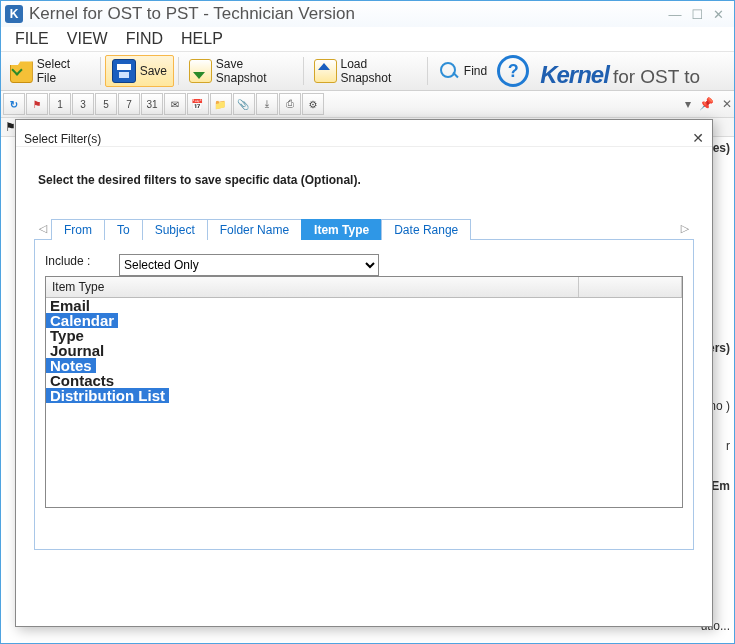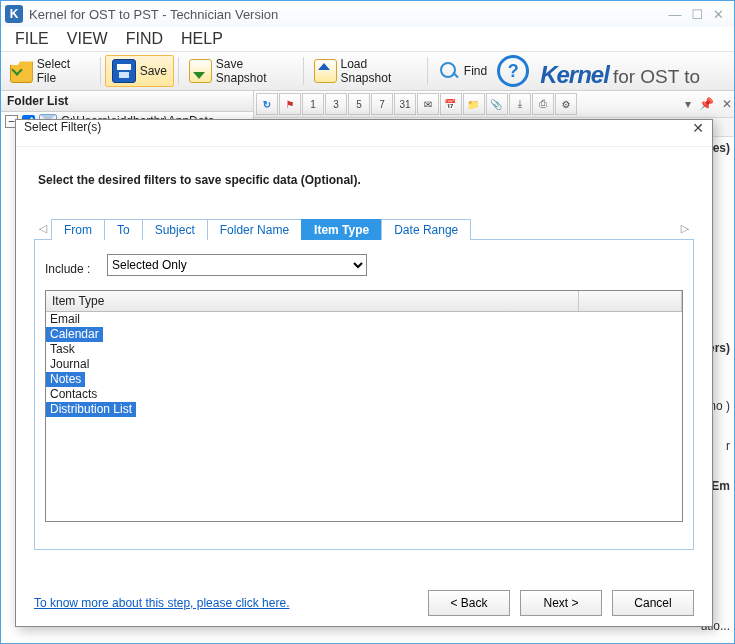--- a/index.html
+++ b/index.html
@@ -1,21 +1,21 @@
 <!DOCTYPE html>
 <html><head>
 <meta charset="utf-8">
 <style>
   html,body{margin:0;padding:0;font-family:"Segoe UI",Tahoma,Arial,sans-serif;font-size:12px;color:#222;background:#fff;user-select:none;}
   body{width:735px;height:644px;overflow:hidden;position:relative;border:1px solid #4fa3e0;box-sizing:border-box;}
   
   .titlebar{height:26px;background:linear-gradient(#ffffff,#f5f9fd);display:flex;align-items:center;padding:0 4px;}
   .titlebar .app-icon{width:18px;height:18px;background:#2f6fb5;border-radius:3px;position:relative;margin-right:6px;display:flex;align-items:center;justify-content:center;color:#fff;font-weight:bold;font-size:12px;}
   .titlebar .app-icon::after{content:"K";}
-  .titlebar .title{color:#555;font-size:13px;}
+  .titlebar .title{color:#555;font-size:17px;}
   .titlebar .win-controls{margin-left:auto;display:flex;gap:10px;color:#9aa;padding-right:6px;}
   .titlebar .win-controls span{font-size:13px;line-height:1;}
   
   .menubar{height:20px;display:flex;align-items:center;gap:2px;padding:2px 6px;}
   .menubar .menu-item{padding:2px 8px;color:#333;font-size:16px;}
   
   .toolbar{height:38px;background:linear-gradient(#fefefe,#ececec);border-top:1px solid #e5e5e5;border-bottom:1px solid #d0d0d0;display:flex;align-items:center;padding:0 2px;}
   .tb-btn{display:flex;align-items:center;gap:4px;padding:3px 6px;margin:0 1px;border-radius:2px;}
   .tb-btn.highlight{border:1px solid #f7b84a;background:linear-gradient(#fff4d6,#ffe79d);}
   .tb-sep{width:1px;height:28px;background:#d5d5d5;margin:0 3px;}
@@ -46,39 +46,39 @@
   .mini-toolbar .mbtn{width:20px;height:20px;border:1px solid #c9c9c9;background:linear-gradient(#fff,#ececec);font-size:10px;display:flex;align-items:center;justify-content:center;color:#444;}
   .mini-toolbar .mbtn.refresh{color:#1f7bd4;font-weight:bold;}
   .mini-toolbar .mbtn.red{color:#c33;}
   .filter-row{display:flex;align-items:center;padding:2px 4px;background:#f6f6f6;border-bottom:1px solid #ddd;gap:6px;}
   .filter-row .drop{display:flex;align-items:center;min-width:60px;}
   .filter-row .drop .arr{font-size:9px;margin-left:auto;color:#333;}
   .right-overflow{position:absolute;right:4px;top:140px;display:flex;flex-direction:column;gap:26px;font-size:12px;color:#333;align-items:flex-end;}
   .right-overflow span b{font-weight:bold;}
   
   .dialog{position:absolute;left:14px;top:118px;width:696px;height:506px;background:#fff;border:1px solid #888;box-shadow:3px 3px 12px rgba(0,0,0,0.25);}
-  .dlg-title{height:26px;background:#fff;display:flex;align-items:flex-start;padding:0 8px;border-bottom:1px solid #eee;font-size:12px;}
+  .dlg-title{height:26px;background:#fff;display:flex;align-items:flex-end;padding:0 8px;border-bottom:1px solid #eee;font-size:12px;}
   .dlg-title .x{margin-left:auto;color:#444;font-size:14px;}
   .dlg-body{padding:12px 18px 0 18px;}
   .dlg-instr{font-weight:bold;font-size:12px;margin:14px 0 30px 4px;}
   .tabstrip{display:flex;align-items:center;border-bottom:1px solid #a9c7e8;height:22px;}
   .tabstrip .nav{width:18px;text-align:center;color:#888;font-size:11px;}
   .tabstrip .tab{padding:3px 12px;border:1px solid #a9c7e8;border-bottom:none;background:#fff;color:#0b68c4;font-size:12px;margin-left:-1px;position:relative;top:1px;}
   .tabstrip .tab.active{background:#2f97e6;color:#fff;border-color:#2f97e6;font-weight:bold;}
   .tab-area{border:1px solid #a9c7e8;border-top:none;padding:14px 10px 10px 10px;height:310px;box-sizing:border-box;}
-  .include-row{display:flex;align-items:flex-end;gap:8px;margin-bottom:14px;}
+  .include-row{display:flex;align-items:flex-start;gap:20px;}
   .include-row select{width:260px;height:22px;border:1px solid #888;font-size:12px;background:#fff;}
   .include-row .lbl{min-width:54px;}
   .list-box{border:1px solid #888;height:230px;overflow:hidden;}
   .list-header{display:flex;background:linear-gradient(#fafafa,#e9e9e9);border-bottom:1px solid #bbb;}
   .list-header .col{padding:3px 6px;font-size:12px;border-right:1px solid #c8c8c8;}
   .list-header .col:first-child{flex:1;}
   .list-header .col:last-child{width:90px;}
   .list-items{padding:0;}
-  .list-items .li{padding:0 4px;font-size:12px;line-height:15px;}
+  .list-items .li{padding:0 4px;font-size:15px;line-height:15px;font-weight:bold;}
   .list-items .li.sel{background:#2f7bd9;color:#fff;display:inline-block;}
   .list-items .row{line-height:15px;height:15px;}
   .dlg-footer{position:absolute;bottom:10px;left:18px;right:18px;display:flex;align-items:center;}
   .dlg-footer .link{color:#0b5cc4;text-decoration:underline;font-size:12px;}
   .dlg-footer .btns{margin-left:auto;display:flex;gap:10px;}
   .dlg-footer button{width:82px;height:26px;background:linear-gradient(#fff,#ececec);border:1px solid #9b9b9b;font-size:12px;}
   .tb-label{font-size:12px;}
 </style>
 </head>
 <body>
@@ -128,31 +128,20 @@
   <div class="tb-btn" style="padding-left:2px;">
     <span class="ico help">?</span>
   </div>
   <div class="brand">
     <span class="k">Kernel</span>
     <span class="rest"> for OST to PST</span>
   </div>
 </div>
 
 <div style="display:flex;height:34px;">
-  <div style="width:252px;border-right:1px solid #d0d0d0;">
-    <div class="panel-header">
-      <span>Folder List</span>
-    </div>
-    <div class="tree-row">
-      <span class="exp">–</span>
-      <input type="checkbox" checked="" style="">
-      <span class="mail-ico"></span>
-      <span>C:\Users\siddharthr\AppData</span>
-    </div>
-  </div>
   <div style="flex:1;">
     <div class="mini-toolbar">
       <span class="mbtn refresh">↻</span>
       <span class="mbtn red">⚑</span>
       <span class="mbtn">1</span>
       <span class="mbtn">3</span>
       <span class="mbtn">5</span>
       <span class="mbtn">7</span>
       <span class="mbtn">31</span>
       <span class="mbtn">✉</span>
@@ -221,30 +210,22 @@
         </select>
       </div>
       <div class="list-box">
         <div class="list-header">
           <div class="col">Item Type</div>
           <div class="col"></div>
         </div>
         <div class="list-items" id="item-list">
             <div class="row"><span class="li">Email</span></div>
             <div class="row"><span class="li sel">Calendar</span></div>
-            <div class="row"><span class="li">Task</span></div>
+            <div class="row"><span class="li">Type</span></div>
             <div class="row"><span class="li">Journal</span></div>
             <div class="row"><span class="li sel">Notes</span></div>
             <div class="row"><span class="li">Contacts</span></div>
             <div class="row"><span class="li sel">Distribution List</span></div>
           </div>
       </div>
     </div>
   </div>
-  <div class="dlg-footer">
-    <a class="link" href="#">To know more about this step, please click here.</a>
-    <div class="btns">
-      <button>&lt; Back</button>
-      <button>Next &gt;</button>
-      <button>Cancel</button>
-    </div>
-  </div>
 </div>
 
 </body></html>

